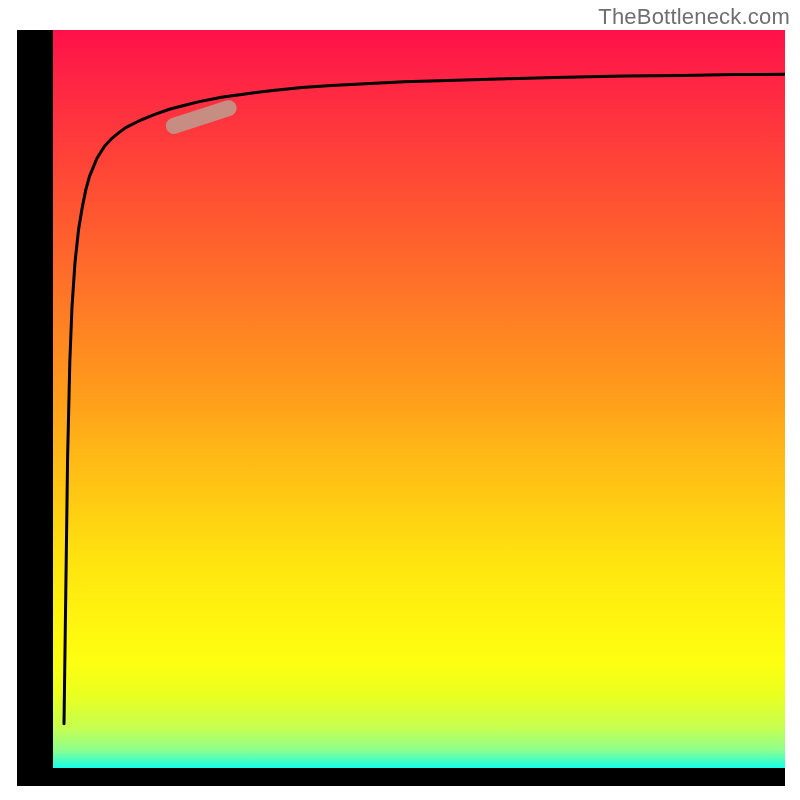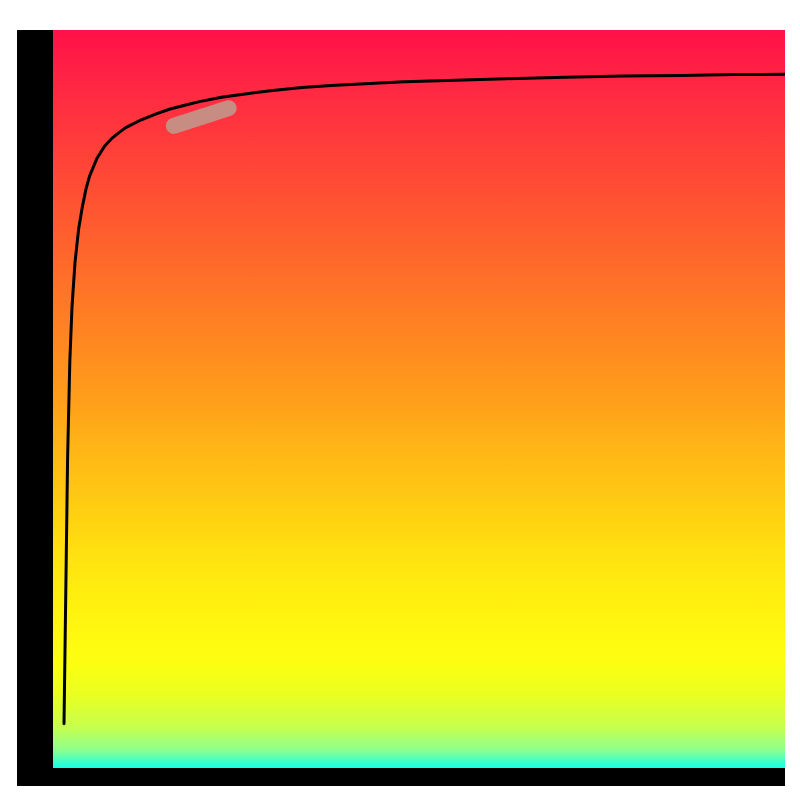--- a/index.html
+++ b/index.html
@@ -79,20 +79,21 @@
     width: 732px;
     height: 738px;
     z-index: 10;
     pointer-events: none;
   }
 </style>
 </head>
 <body>
 
 <div class="chart-container">
+  <div class="watermark">TheBottleneck.com</div>
 
   <div class="axis y"></div>
   <div class="axis x"></div>
 
   <div class="plot-area"></div>
 
   <svg class="curve-svg" viewBox="0 0 732 738" preserveAspectRatio="none">
     <path fill="none" stroke="#000" stroke-width="3" stroke-linecap="round" d="M11.0 693.7 L13.2 531.4 L14.6 428.0 L16.8 332.1 L19.0 276.8 L22.0 232.5 L25.6 199.3 L29.3 177.1 L32.9 159.4 L36.6 146.1 L43.9 128.4 L51.2 116.6 L58.6 108.5 L65.9 102.6 L73.2 97.4 L87.8 90.0 L102.5 84.1 L117.1 79.0 L131.8 75.3 L146.4 71.6 L168.4 67.2 L190.3 64.2 L219.6 60.5 L248.9 57.6 L278.2 55.4 L307.4 53.9 L351.4 51.7 L402.6 50.2 L453.8 48.7 L512.4 47.2 L571.0 46.1 L629.5 45.4 L680.8 44.6 L732.0 44.3" id="curve-path"></path>
     <g id="hl">
       <line id="hl-line" stroke="#c78c82" stroke-width="16" stroke-linecap="round" x1="120.8" y1="95.9" x2="175.7" y2="78.2"></line>

